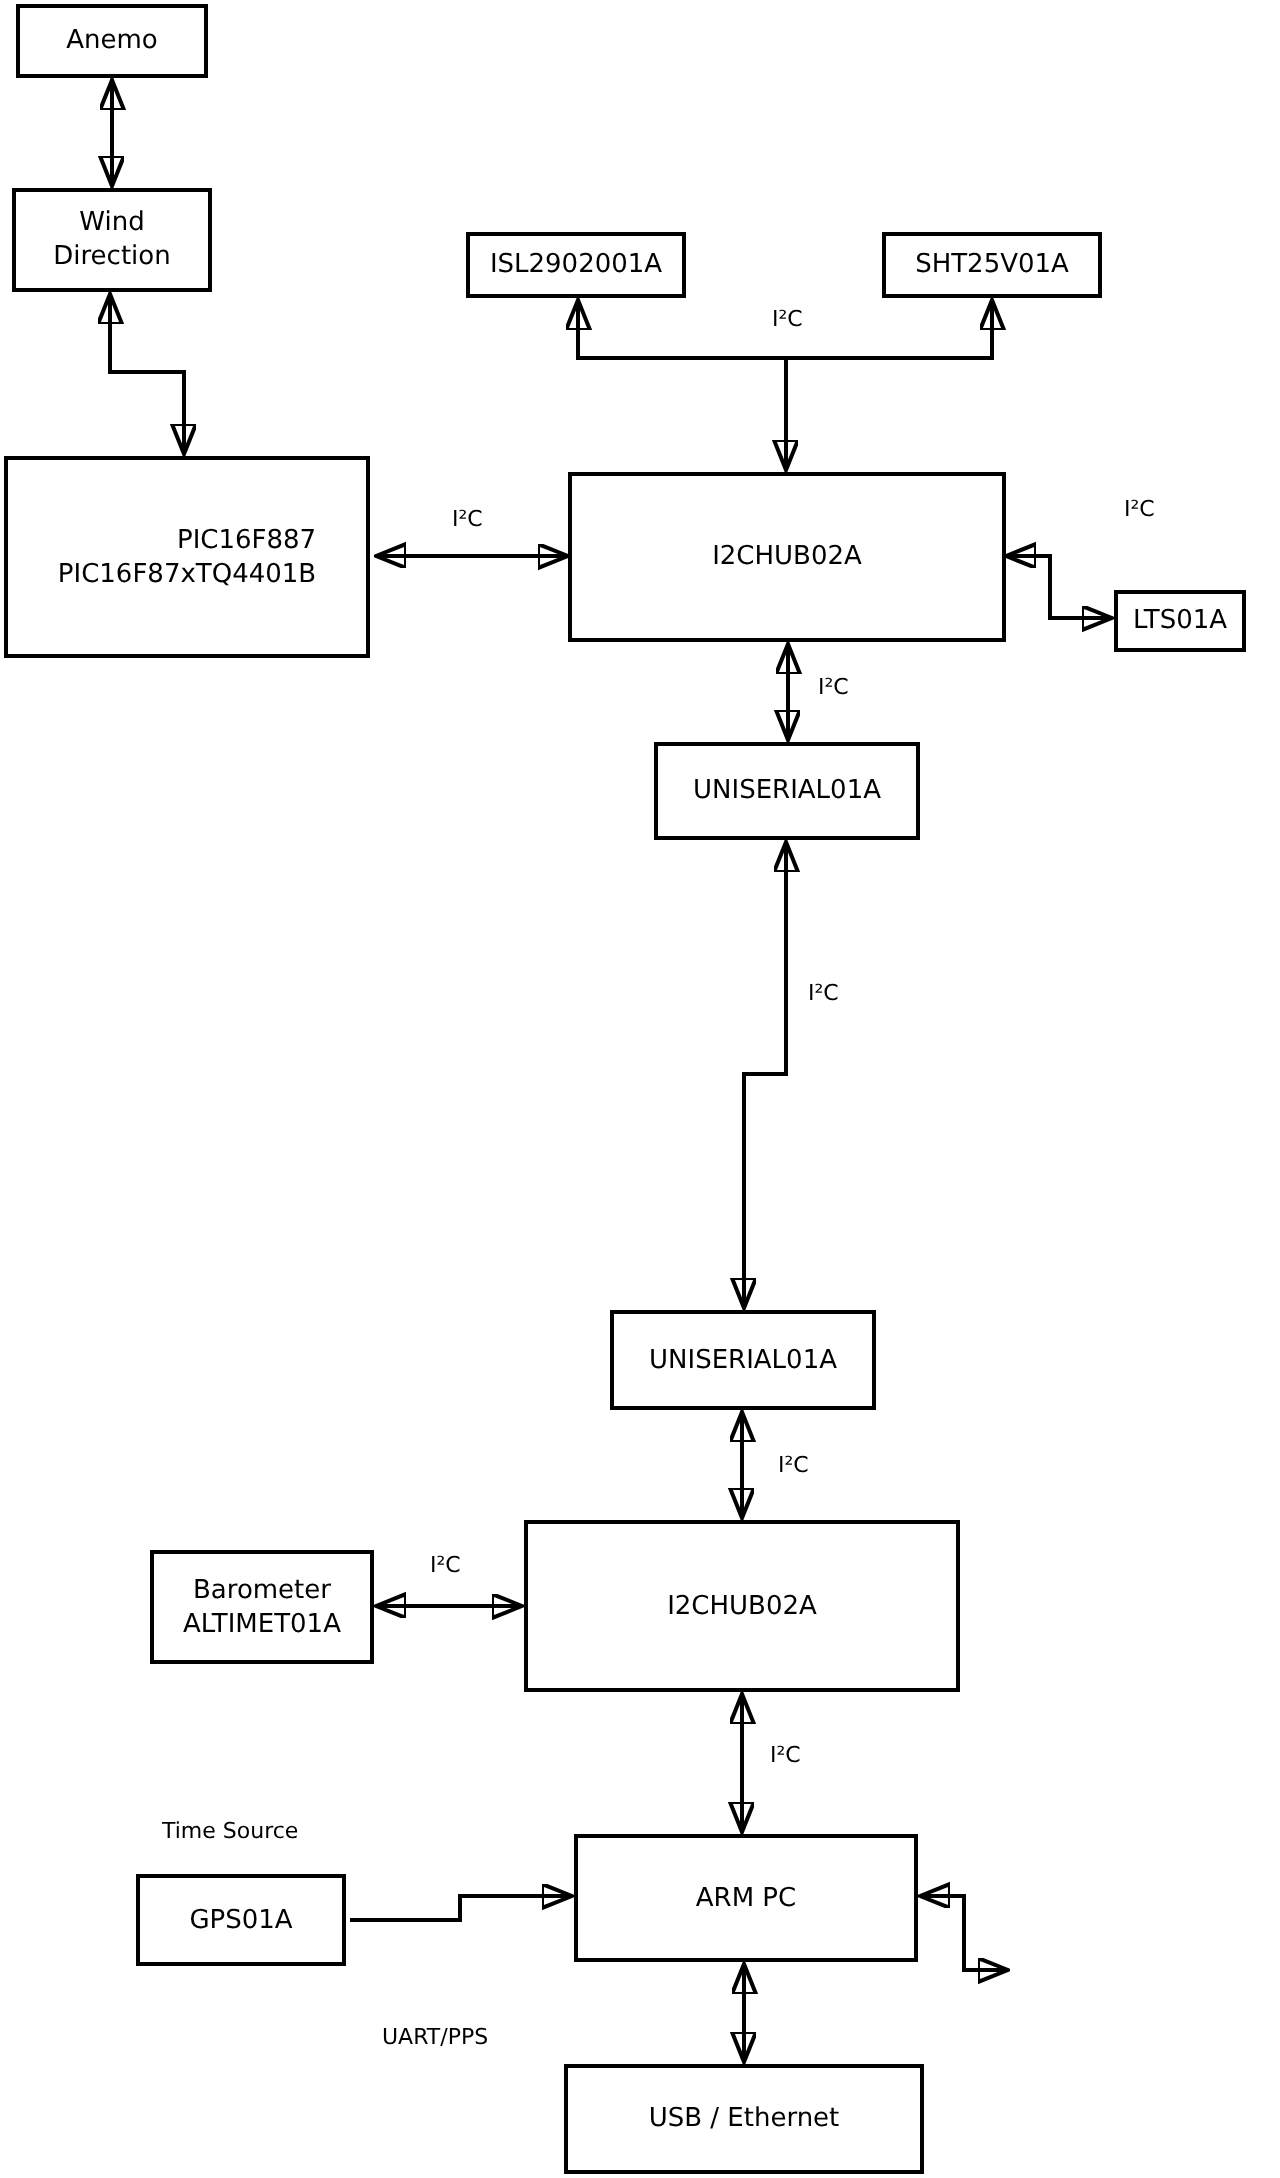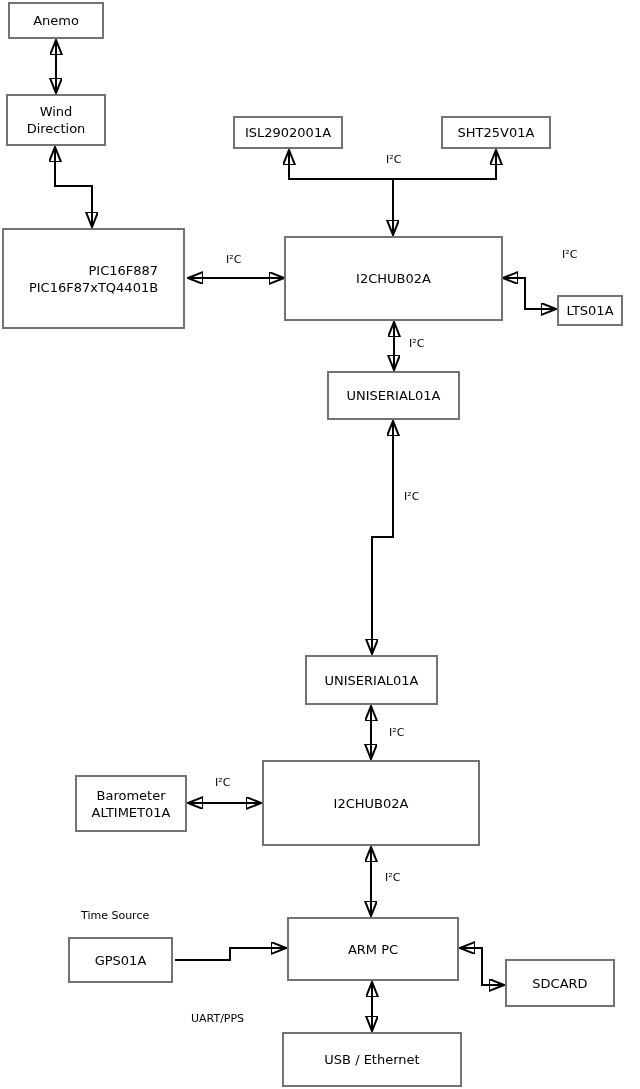--- a/index.html
+++ b/index.html
@@ -24,21 +24,21 @@
     height: 1089px;
   }
   .wires path {
     fill: none;
     stroke: #000000;
     stroke-width: 2;
   }
   .box {
     position: absolute;
     box-sizing: border-box;
-    border: 2px solid #737373;
+    border: 2px solid #000000;
     background: #ffffff;
     display: flex;
     align-items: center;
     justify-content: center;
     text-align: center;
     font-size: 13px;
     line-height: 17px;
   }
   .box span {
     white-space: pre-line;
@@ -125,23 +125,20 @@
   </div>
 
   <div class="box" style="left:68px; top:937px; width:105px; height:46px;justify-content:center;">
     <span>GPS01A</span>
   </div>
 
   <div class="box" style="left:287px; top:917px; width:172px; height:64px;">
     <span>ARM PC</span>
   </div>
 
-  <div class="box" style="left:505px; top:959px; width:110px; height:48px;">
-    <span>SDCARD</span>
-  </div>
 
   <div class="box" style="left:282px; top:1032px; width:180px; height:55px;">
     <span>USB / Ethernet</span>
   </div>
 
   <div class="lbl" style="left:386px; top:153px;">I²C</div>
   <div class="lbl" style="left:226px; top:253px;">I²C</div>
   <div class="lbl" style="left:562px; top:248px;">I²C</div>
   <div class="lbl" style="left:409px; top:337px;">I²C</div>
   <div class="lbl" style="left:404px; top:490px;">I²C</div>

